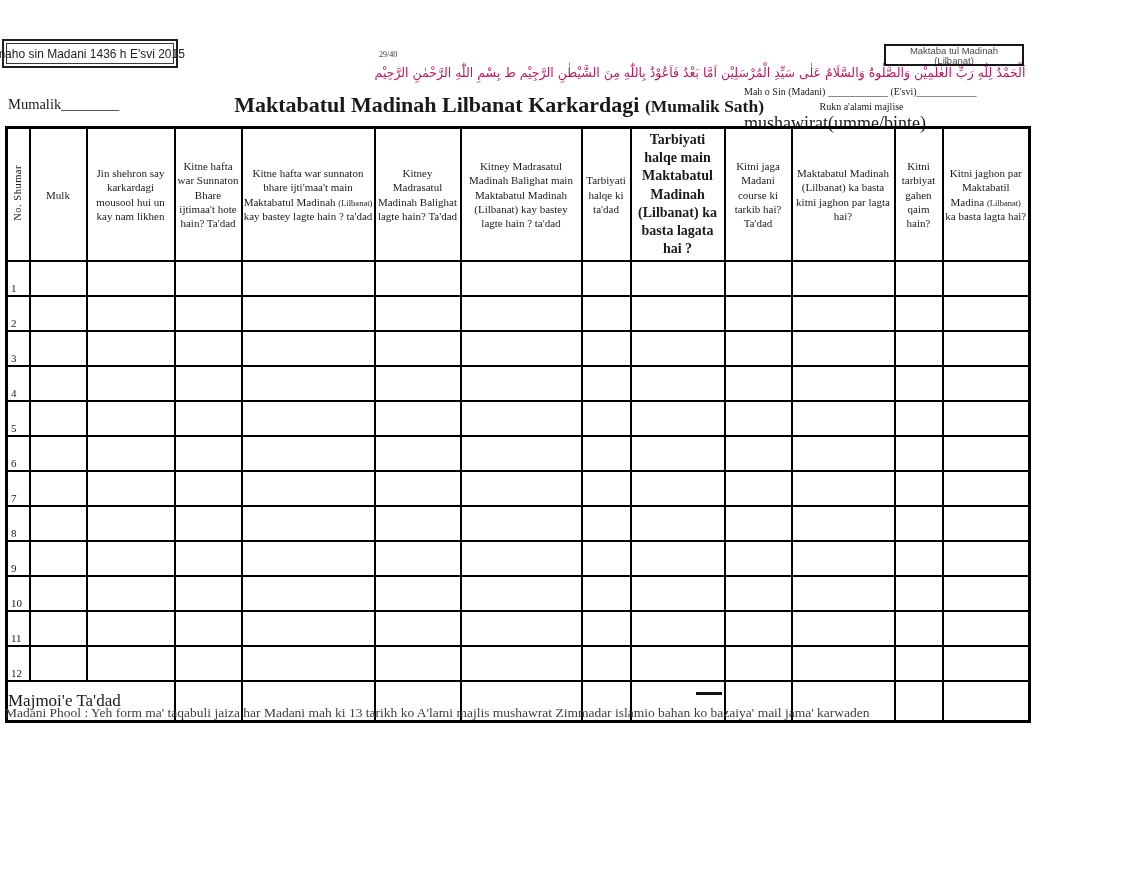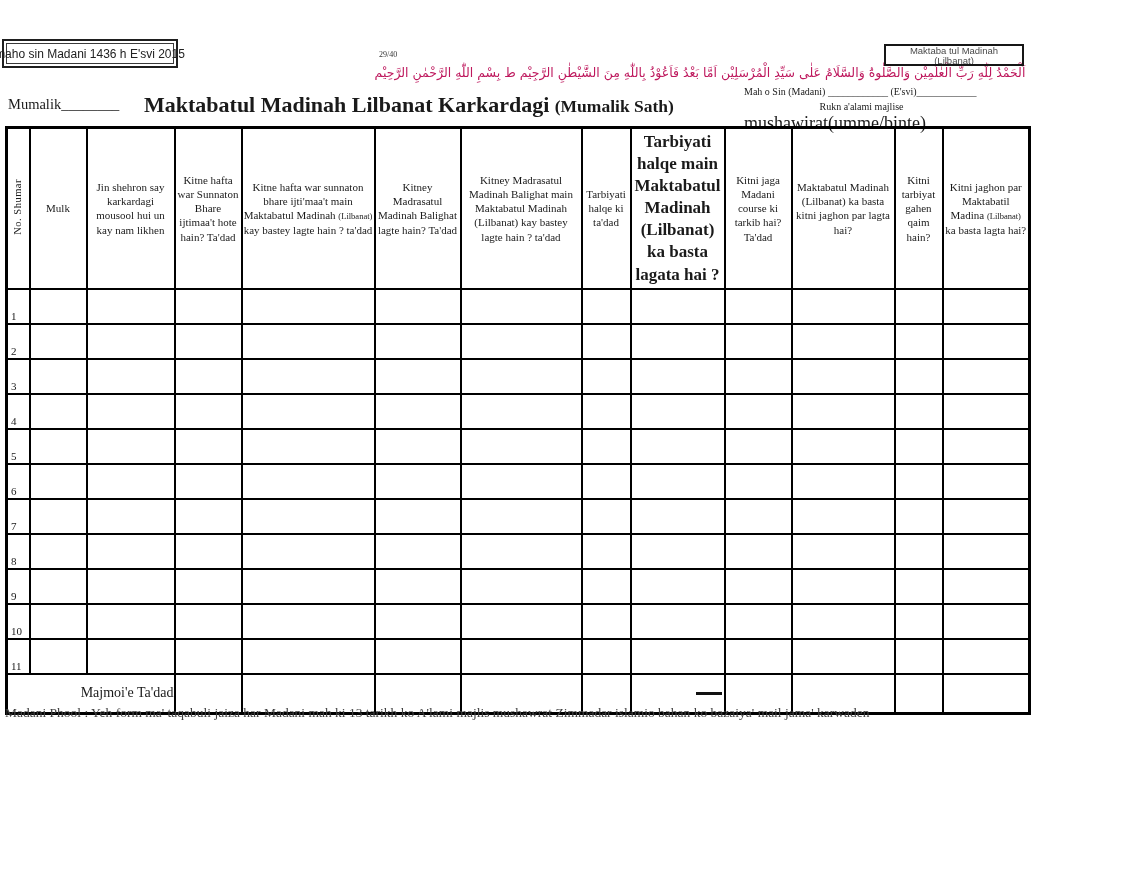--- a/index.html
+++ b/index.html
@@ -20,46 +20,46 @@
              font-family:"DejaVu Sans","Liberation Serif",serif;}
 
   
   .maktaba-box{position:absolute;left:884px;top:44px;width:136px;height:18px;
                border:2px solid #161616;overflow:hidden;
                font-family:"Liberation Sans",sans-serif;font-size:9.5px;line-height:10px;
                text-align:center;color:#4a4a4a;}
 
   .mumalik{position:absolute;left:8px;top:96px;font-size:14.5px;}
 
-  .form-title{position:absolute;left:144px;top:92px;width:640px;text-align:left;
+  .form-title{position:absolute;left:124px;top:92px;width:640px;text-align:right;
               font-weight:bold;font-size:22px;white-space:nowrap;font-family:Liberation Serif, serif;}
   .form-title .paren{font-size:17.5px;}
 
   .mah-o-sin{position:absolute;left:744px;top:86px;font-size:10px;white-space:nowrap;}
   .rukn{position:absolute;left:744px;top:101px;width:235px;text-align:center;
         font-size:10px;}
   .mushawirat{position:absolute;left:744px;top:113px;font-size:18px;}
 
   
   table.kk{position:absolute;left:5px;top:126px;width:1023px;
            border-collapse:collapse;table-layout:fixed;
            border:3px solid #000;}
   table.kk th,table.kk td{border:2px solid #000;padding:0;overflow:hidden;}
   table.kk thead tr{height:98px;}
   table.kk th{font-weight:normal;font-size:11px;line-height:1.3;text-align:center;
               vertical-align:middle;padding:2px 1px;}
-  table.kk th.bold{font-weight:bold;font-size:17px;}
+  table.kk th.bold{font-weight:bold;font-size:14px;}
   table.kk th .small{font-size:8.5px;}
   table.kk th.vert span{writing-mode:vertical-rl;transform:rotate(180deg);
                         display:inline-block;font-size:10.5px;letter-spacing:.5px;}
   table.kk tbody tr{height:35px;}
   table.kk tbody td.rownum{vertical-align:bottom;text-align:left;
                            padding:0 0 1px 3px;font-size:11px;}
   table.kk tr.totals{height:40px;}
-  table.kk tr.totals td.label{font-size:14px;text-align:right;vertical-align:middle;}
+  table.kk tr.totals td.label{font-size:17px;text-align:left;vertical-align:middle;}
 
   .dash-mark{position:absolute;left:696px;top:692px;width:26px;height:3px;background:#111;}
 
   .footer-note{position:absolute;left:5px;top:705px;width:1110px;font-size:13.5px;
                color:#404040;}
 </style>
 </head>
 <body>
 
 <div id="page">
@@ -277,20 +277,35 @@
           <td></td>
           <td></td>
           <td></td>
           <td></td>
           <td></td>
           <td></td>
           <td></td>
           <td></td>
           <td></td>
         </tr>
+        <tr>
+          <td class="rownum">12</td>
+          <td></td>
+          <td></td>
+          <td></td>
+          <td></td>
+          <td></td>
+          <td></td>
+          <td></td>
+          <td></td>
+          <td></td>
+          <td></td>
+          <td></td>
+          <td></td>
+        </tr>
         <tr class="totals">
         <td class="label" colspan="3">Majmoi'e Ta'dad</td>
         <td></td>
         <td></td>
         <td></td>
         <td></td>
         <td></td>
         <td></td>
         <td></td>
         <td></td>

